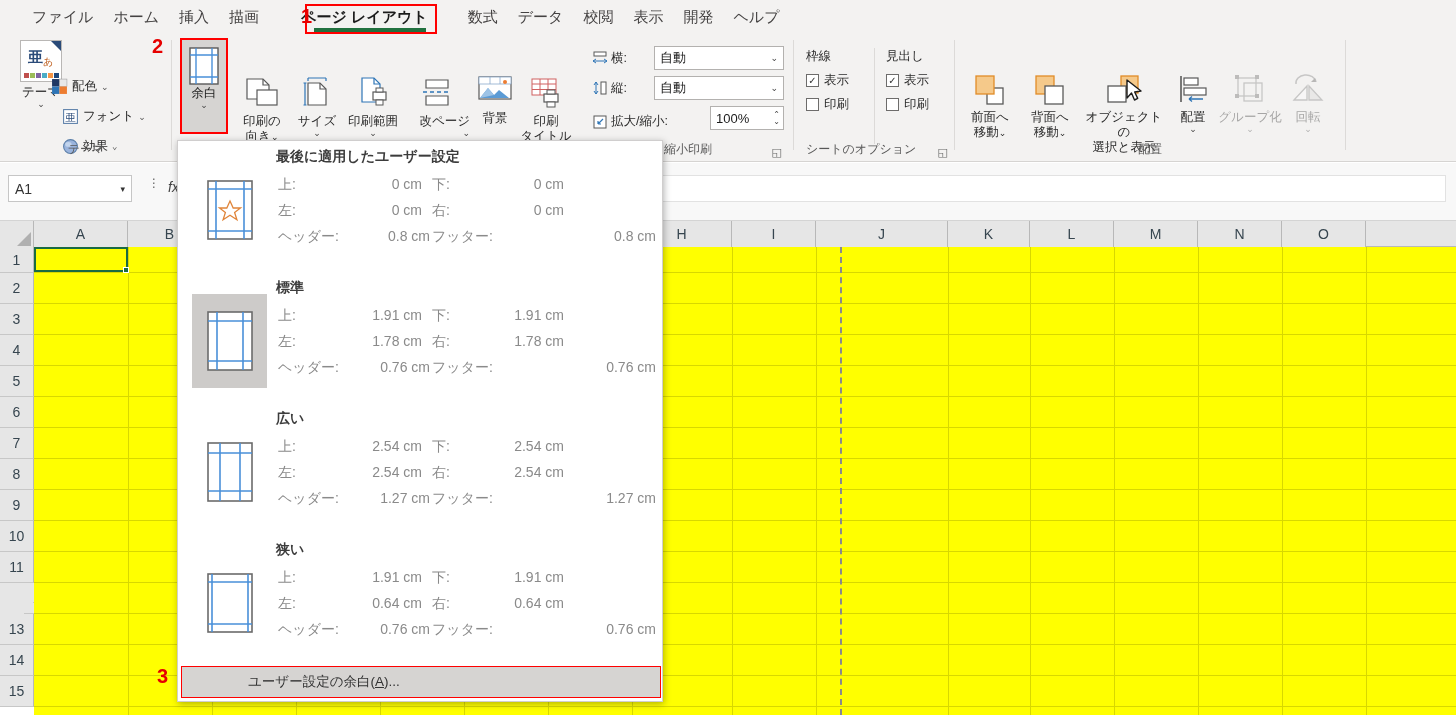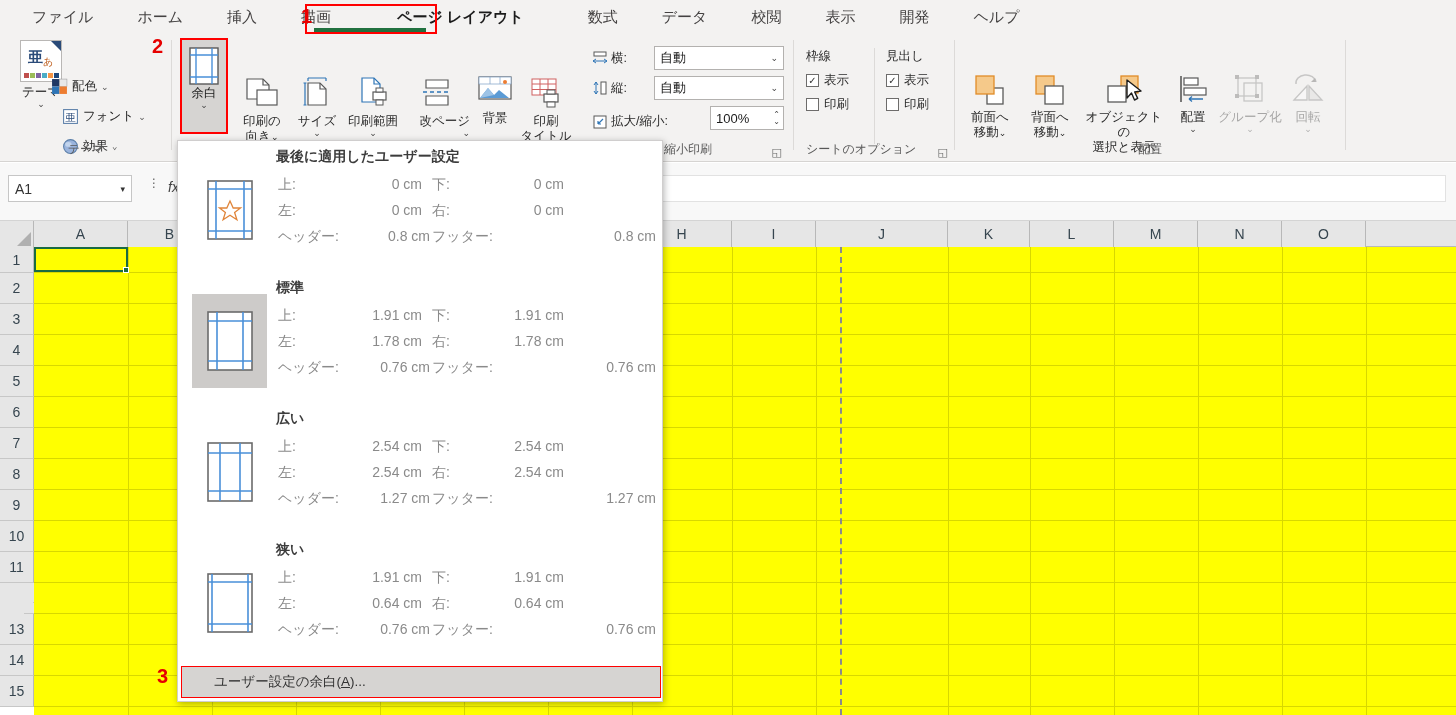--- a/index.html
+++ b/index.html
@@ -8,21 +8,21 @@
     font-family: "Liberation Sans", "DejaVu Sans", sans-serif;
     background: #ffffff;
     overflow: hidden;
   }
   #app { position: relative; width: 1456px; height: 715px; }
 
   
   .tabbar {
     position: absolute; left: 0; top: 0; width: 1456px; height: 34px;
     background: #f3f2f1;
-    display: flex; align-items: center; gap: 24px;
+    display: flex; align-items: center;
   }
   .tab {
     font-size: 15px; color: #444242; padding: 0 10px; height: 30px;
     line-height: 30px; white-space: nowrap; position: relative;
   }
   .tab.t-file { margin-left: 22px; }
   .tab.active-tab {
     color: #1b1b1b; font-weight: bold;
   }
   .tab-hl {
@@ -198,21 +198,21 @@
   .c-val { width: 84px; text-align: right; padding-right: 8px !important; }
   .c-lbl2 { width: 52px; }
   .c-val2 { width: 86px; text-align: right; padding-right: 8px !important; }
   .hf-lbl { }
   .hf-val { text-align: right; }
 
   .custom-item {
     position: absolute; left: 3px; bottom: 3px; width: 480px; height: 32px;
     background: #d6d4d2; border: 1.5px solid #ff0000;
     display: flex; align-items: center; font-size: 13.5px; color: #333;
-    padding-left: 32px;
+    padding-left: 66px;
   }
   .custom-item u { text-decoration: underline; }
 </style>
 </head>
 <body>
 
 <div id="app">
 
   <div class="tabbar">
     <div class="tab t-file">ファイル</div>

